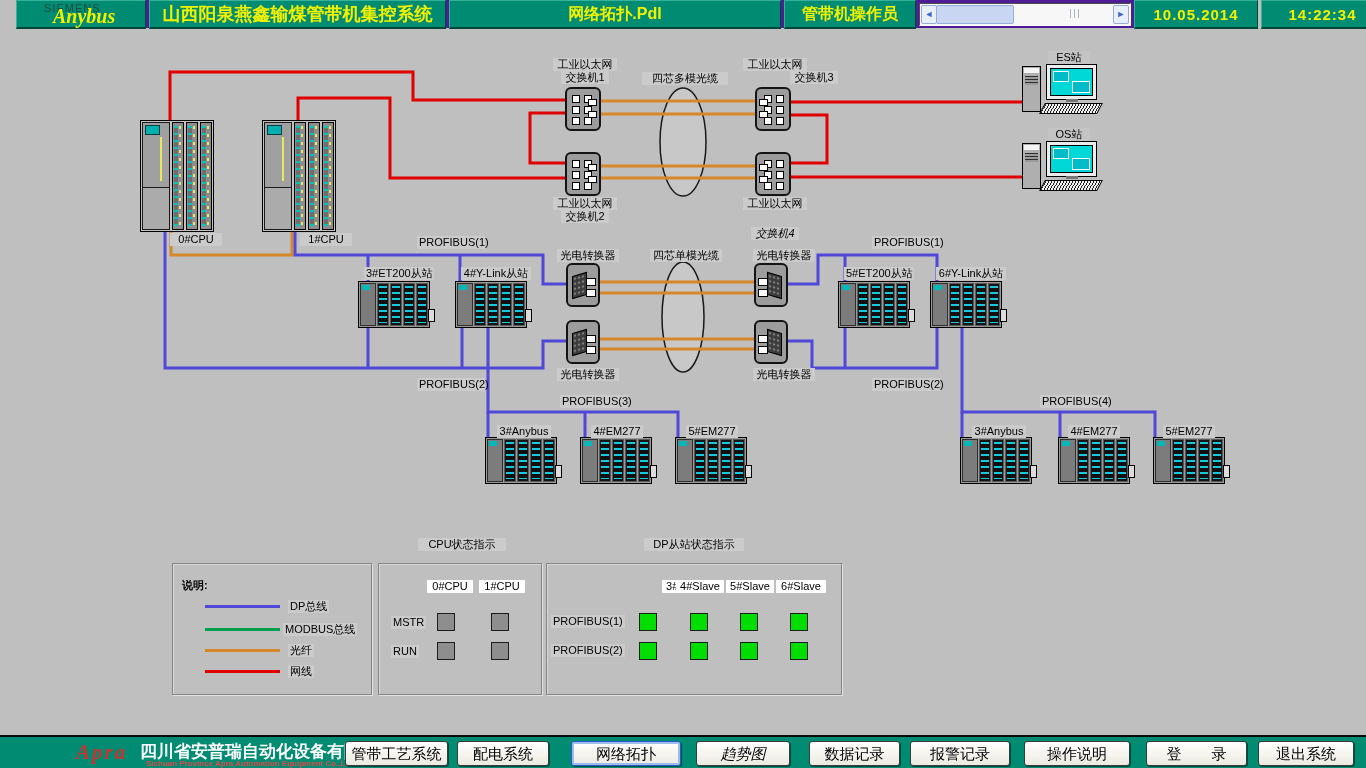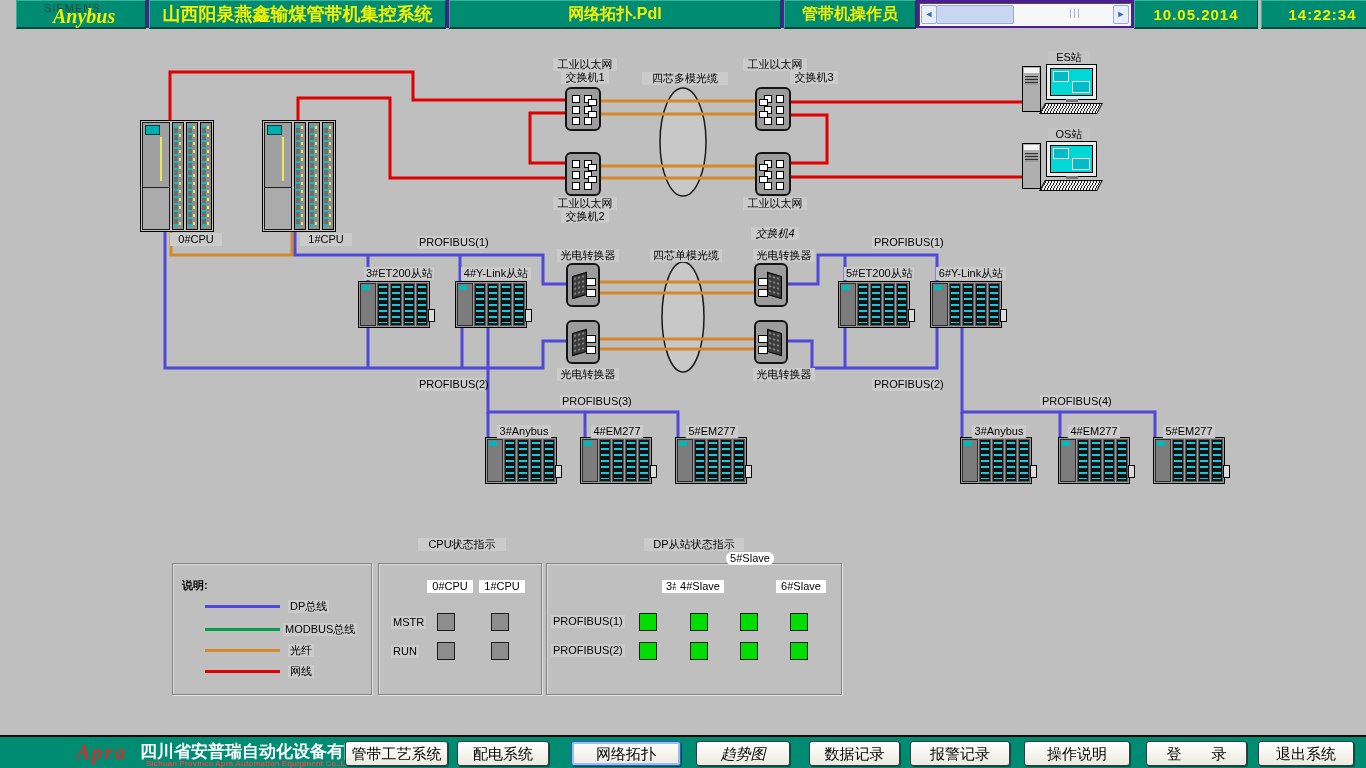--- a/index.html
+++ b/index.html
@@ -415,21 +415,21 @@
 <div class="ind gray" style="left:437px;top:613px;"></div>
 <div class="ind gray" style="left:491px;top:613px;"></div>
 <div class="plate" style="left:391px;top:645px;">RUN</div>
 <div class="ind gray" style="left:437px;top:642px;"></div>
 <div class="ind gray" style="left:491px;top:642px;"></div>
 
 <div class="plate c" style="left:644px;top:538px;width:96px;">DP从站状态指示</div>
 <div class="panel" style="left:546px;top:563px;width:294px;height:130px;"></div>
 <div class="plate w c" style="left:626px;top:580px;width:44px;margin-left:36px;">3#Slave</div>
 <div class="plate w c" style="left:676px;top:580px;width:44px;">4#Slave</div>
-<div class="plate w c" style="left:726px;top:552px;width:44px;border-radius:6px;">5#Slave</div>
+<div class="plate w c" style="left:726px;top:580px;width:44px;">5#Slave</div>
 <div class="plate w c" style="left:776px;top:580px;width:46px;">6#Slave</div>
 <div class="plate" style="left:551px;top:615px;">PROFIBUS(1)</div>
 <div class="ind green" style="left:639px;top:613px;"></div>
 <div class="ind green" style="left:690px;top:613px;"></div>
 <div class="ind green" style="left:740px;top:613px;"></div>
 <div class="ind green" style="left:790px;top:613px;"></div>
 <div class="plate" style="left:551px;top:644px;">PROFIBUS(2)</div>
 <div class="ind green" style="left:639px;top:642px;"></div>
 <div class="ind green" style="left:690px;top:642px;"></div>
 <div class="ind green" style="left:740px;top:642px;"></div>

